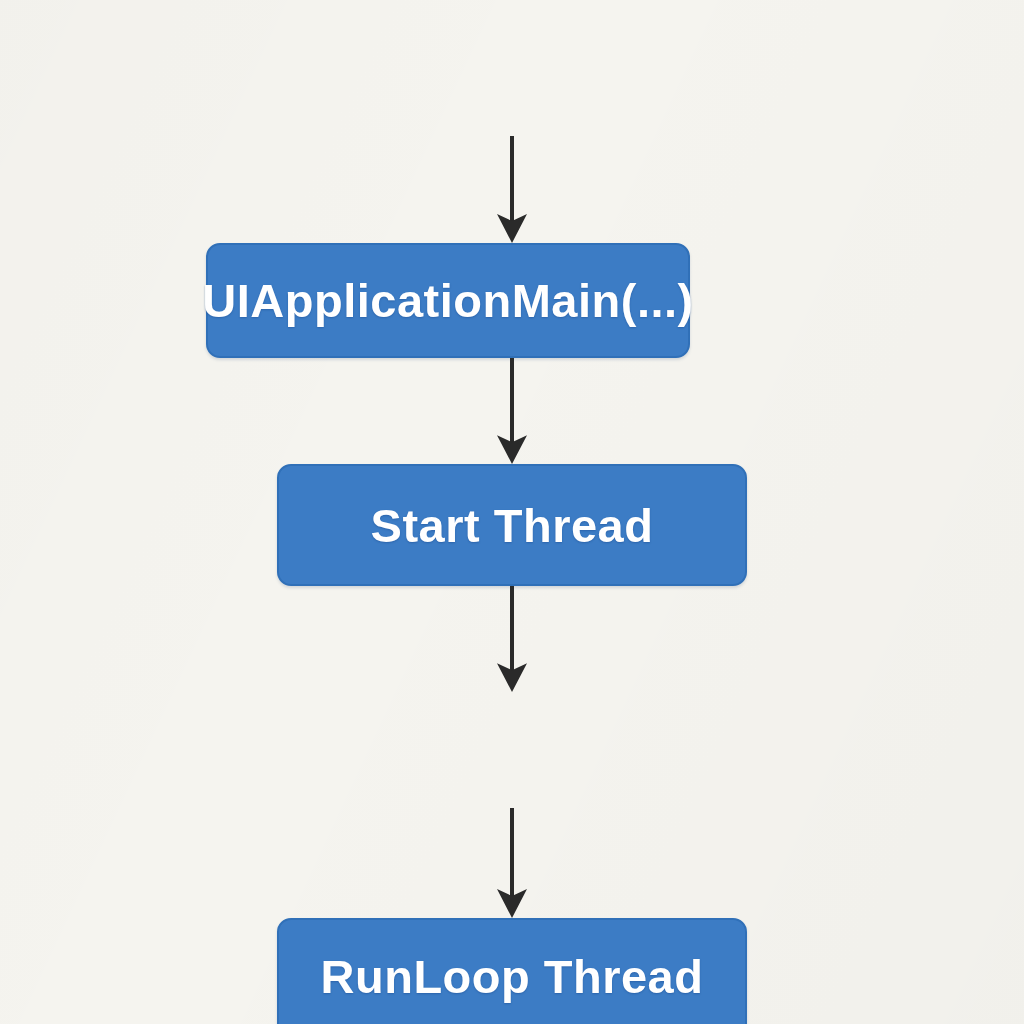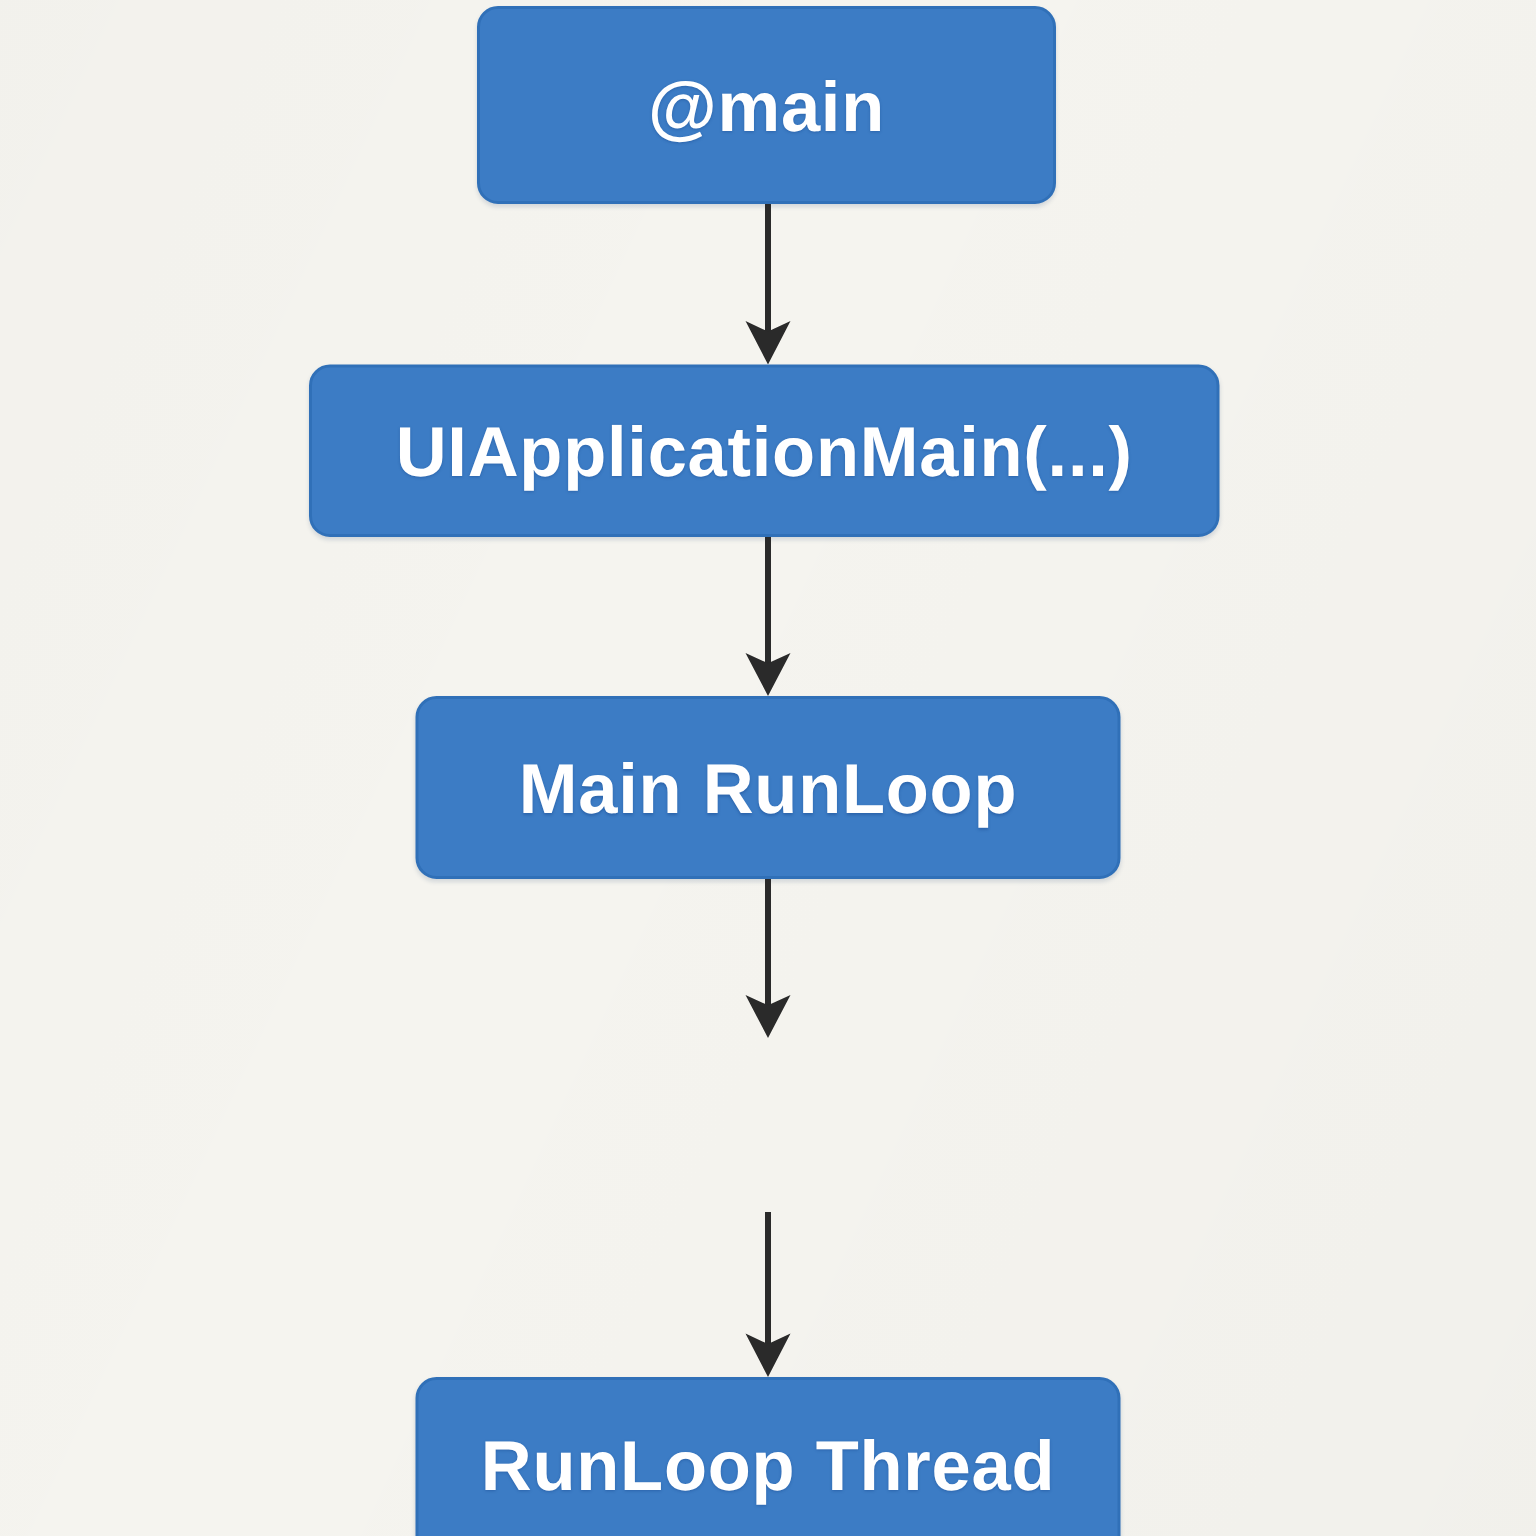--- a/index.html
+++ b/index.html
@@ -33,65 +33,62 @@
     box-sizing: border-box;
     box-shadow: 0 2px 3px rgba(60, 90, 130, 0.18);
     color: var(--node-text, #ffffff);
     font-size: 47px;
     font-weight: 700;
     letter-spacing: 0.5px;
     text-shadow: 0 1px 2px rgba(25, 70, 140, 0.45);
     white-space: nowrap;
   }
   .n1 { left: 318px; top:   4px; width: 386px; height: 132px; }
-  .n2 { left: 206px; top: 243px; width: 607px; height: 115px; }
+  .n2 { left: 206px; top: 243px; width: 484px; height: 115px; }
   .n3 { left: 277px; top: 464px; width: 470px; height: 122px; }
   .n4 { left: 277px; top: 692px; width: 470px; height: 116px; }
   .n5 { left: 277px; top: 918px; width: 470px; height: 116px; border-bottom-left-radius: 0; border-bottom-right-radius: 0; }
   .arrow {
     position: absolute;
     left: 495px;
     width: 34px;
     color: var(--arrow, #2a2a2a);
   }
   .a1 { top: 136px; height: 107px; }
   .a2 { top: 358px; height: 106px; }
   .a3 { top: 586px; height: 106px; }
   .a4 { top: 808px; height: 110px; }
   .arrow svg { display: block; width: 100%; height: 100%; }
 </style>
 </head>
 <body>
 
 <div class="canvas">
 
-  <div class="node n1">
-    <span>@main</span>
-  </div>
 
   <div class="arrow a1">
     <svg viewBox="0 0 34 107" preserveAspectRatio="none" aria-hidden="true">
       <line x1="17" y1="0" x2="17" y2="86" stroke="currentColor" stroke-width="4"></line>
       <polygon points="2,78 17,85 32,78 17,107" fill="currentColor"></polygon>
     </svg>
   </div>
 
   <div class="node n2">
     <span>UIApplicationMain(...)</span>
   </div>
 
   <div class="arrow a2">
     <svg viewBox="0 0 34 107" preserveAspectRatio="none" aria-hidden="true">
       <line x1="17" y1="0" x2="17" y2="86" stroke="currentColor" stroke-width="4"></line>
       <polygon points="2,78 17,85 32,78 17,107" fill="currentColor"></polygon>
     </svg>
   </div>
 
   <div class="node n3">
-    <span>Main RunLoop</span>
+    <span>Start Thread</span>
   </div>
 
   <div class="arrow a3">
     <svg viewBox="0 0 34 107" preserveAspectRatio="none" aria-hidden="true">
       <line x1="17" y1="0" x2="17" y2="86" stroke="currentColor" stroke-width="4"></line>
       <polygon points="2,78 17,85 32,78 17,107" fill="currentColor"></polygon>
     </svg>
   </div>
 
 

